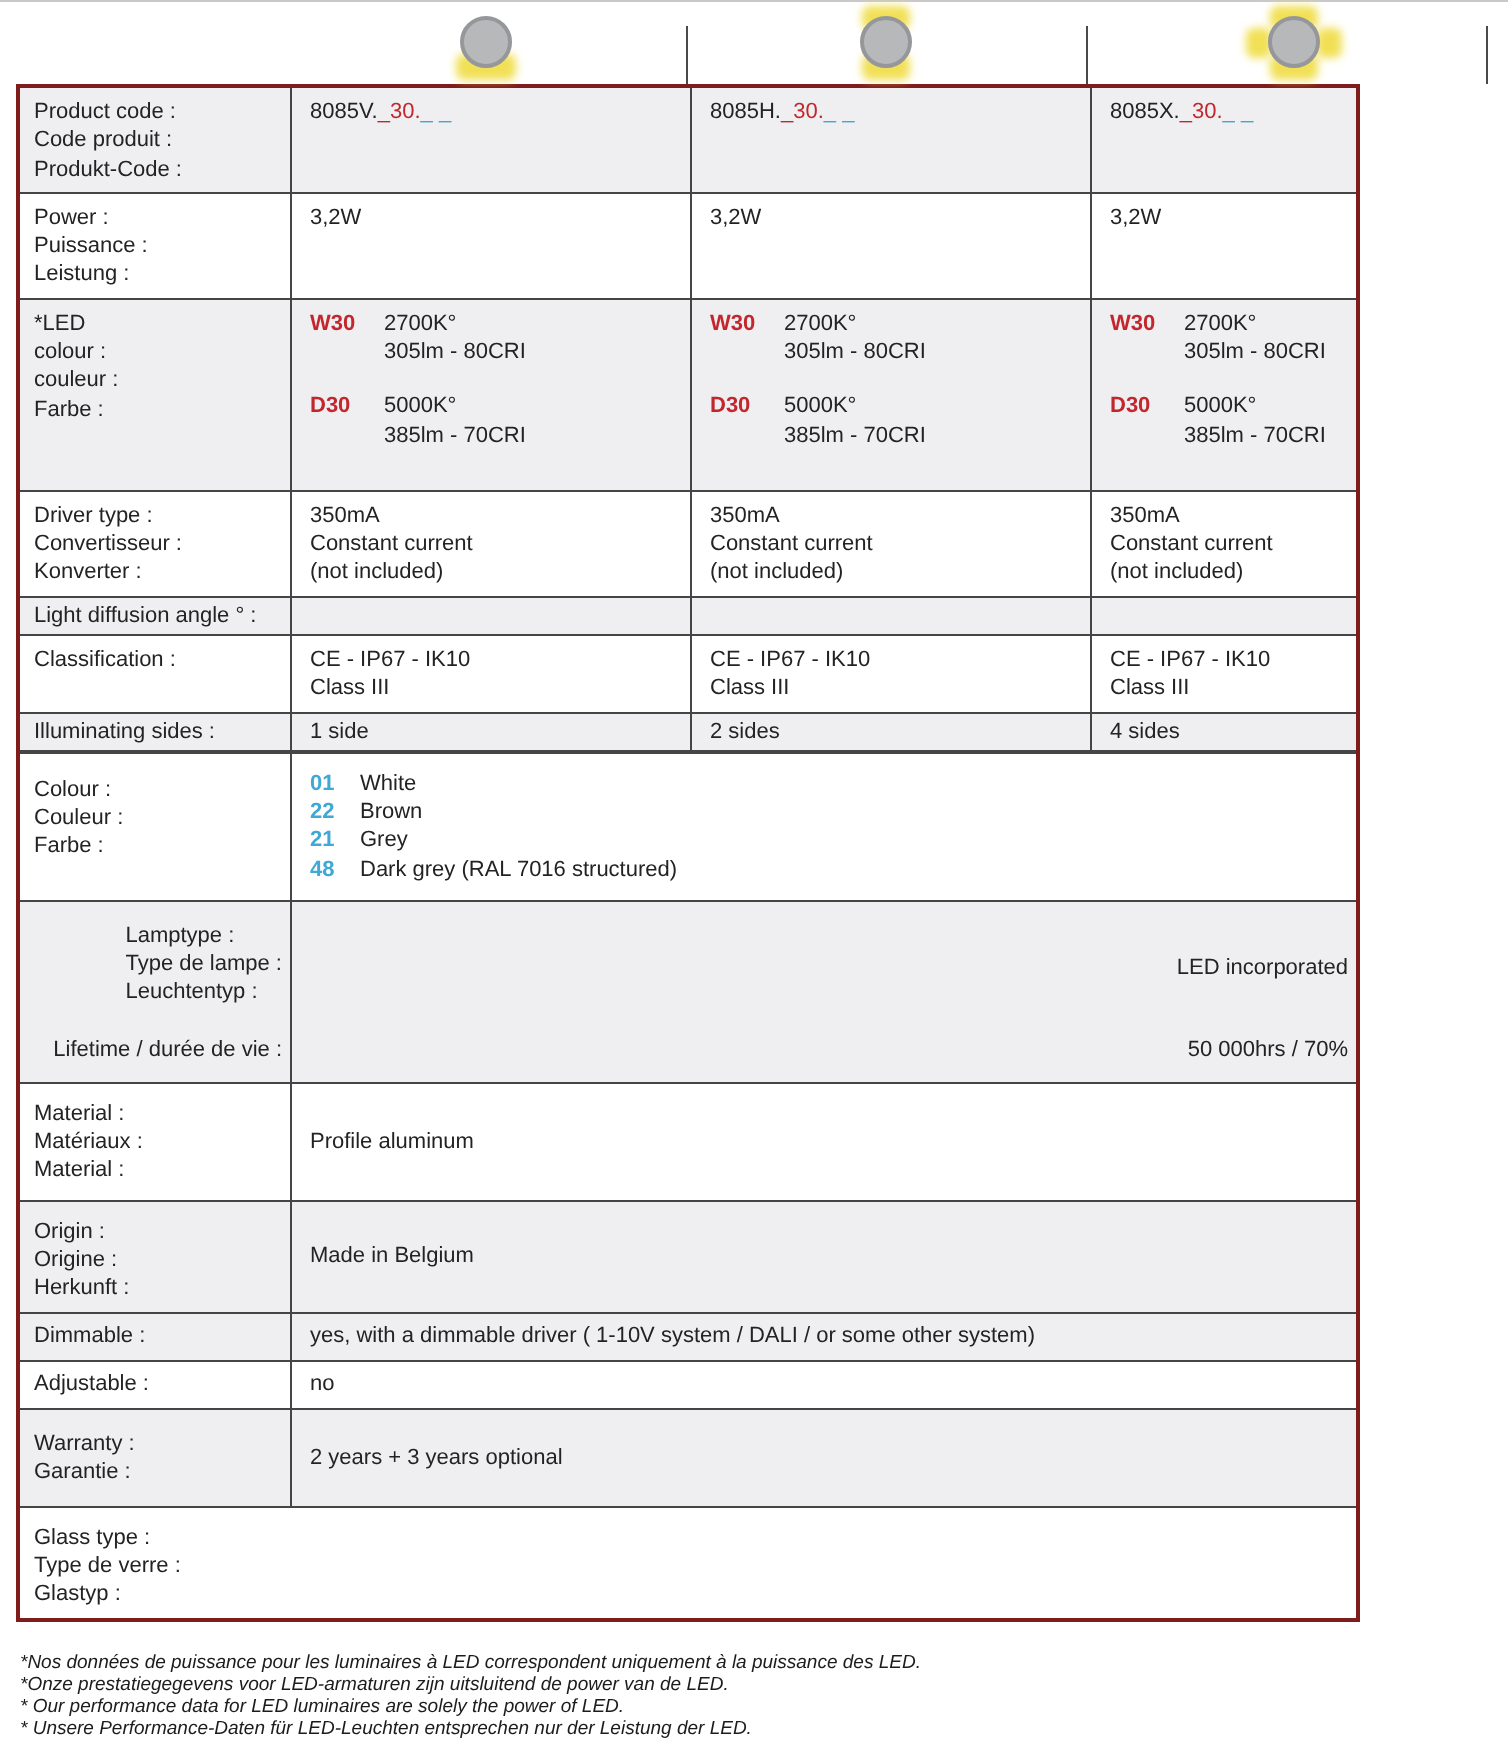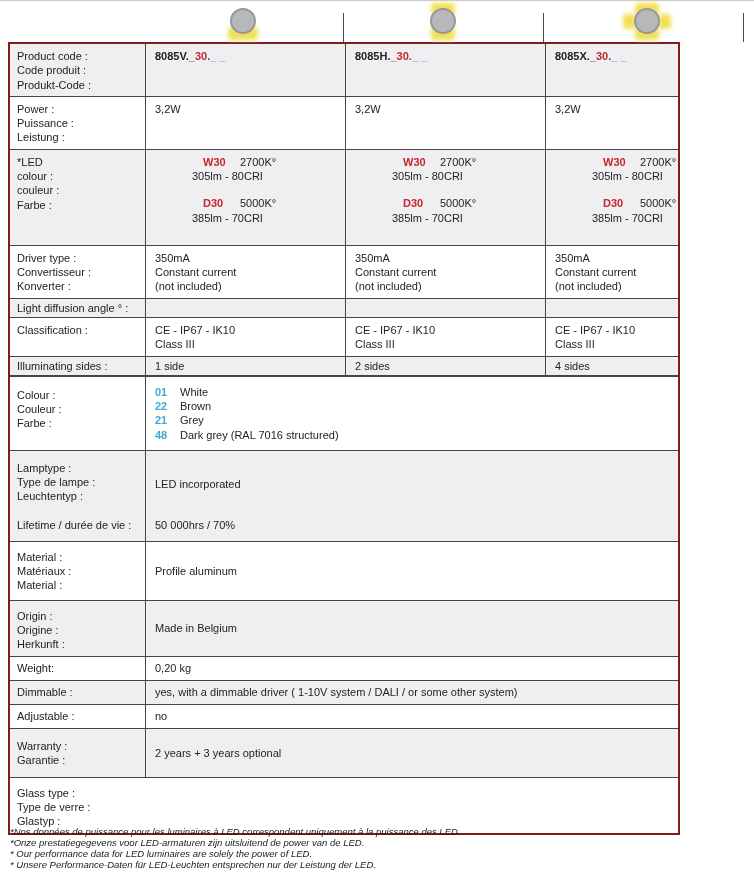--- a/index.html
+++ b/index.html
@@ -33,33 +33,33 @@
   .row { display:grid; border-bottom:1px solid #454545; }
   .row:last-child { border-bottom:none; }
   .row.cols4 { grid-template-columns:135px 200px 200px 1fr; }
   .row.cols2 { grid-template-columns:135px 1fr; }
   .row.grey { background:#efeff1; }
   .row.thick { border-top:1px solid #454545; }
   .lbl { padding:5px 4px 4px 7px; }
   .val { padding:5px 4px 4px 9px; border-left:1px solid #454545; }
   .val.center { display:flex; flex-direction:column; justify-content:center; padding-top:2px; padding-bottom:2px; }
   .lbl.center { display:flex; flex-direction:column; justify-content:center; padding-top:2px; padding-bottom:2px; }
-  .b { font-weight:bold; }
+  .b { font-weight:normal; }
   .red { color:#c1272d; }
   .blue { color:#3fa9d4; }
 
   .led-line { display:flex; }
-  .led-code { width:37px; font-weight:bold; color:#c1272d;margin-left:48px; }
+  .led-code { width:37px; font-weight:bold; color:#c1272d; }
   .led-out { margin-left:37px; }
   .led-gap { height:13px; }
 
   .opt-line { display:flex; }
   .opt-code { width:25px; font-weight:bold; color:#3fa9d4; }
 
-  .split-cell { display:flex; flex-direction:column; justify-content:space-between; }
+  .split-cell { display:flex; flex-direction:column; justify-content:space-between;align-items:flex-end; }
   .pb { padding-bottom:9px; }
 
   
   .footnotes { position:absolute; left:10px; top:827px; font-style:italic; font-size:9.5px; line-height:1.15; color:#1c1c1c; }
 </style>
 </head>
 <body>
 
 <div class="top-rule"></div>
 
@@ -269,24 +269,20 @@
 
   <div class="row cols2 grey" style="min-height:56px">
     <div class="lbl" style="padding-top:8px">
       <div>Origin :</div>
       <div>Origine :</div>
       <div>Herkunft :</div>
     </div>
     <div class="val center">Made in Belgium</div>
   </div>
 
-  <div class="row cols2" style="min-height:24px">
-    <div class="lbl center">Weight:</div>
-    <div class="val center">0,20 kg</div>
-  </div>
 
   <div class="row cols2 grey" style="min-height:24px">
     <div class="lbl center">Dimmable :</div>
     <div class="val center">yes, with a dimmable driver ( 1-10V system / DALI / or some other system)</div>
   </div>
 
   <div class="row cols2" style="min-height:24px">
     <div class="lbl center">Adjustable :</div>
     <div class="val center">no</div>
   </div>

